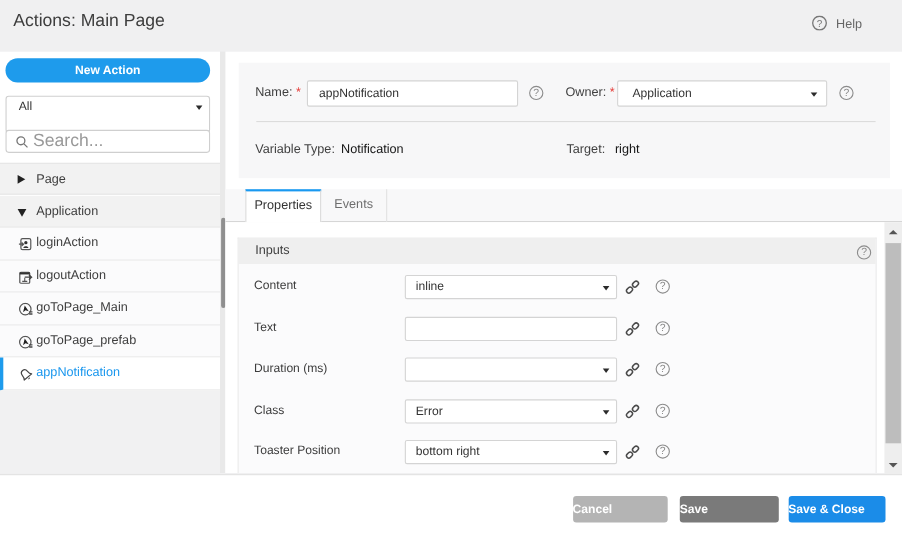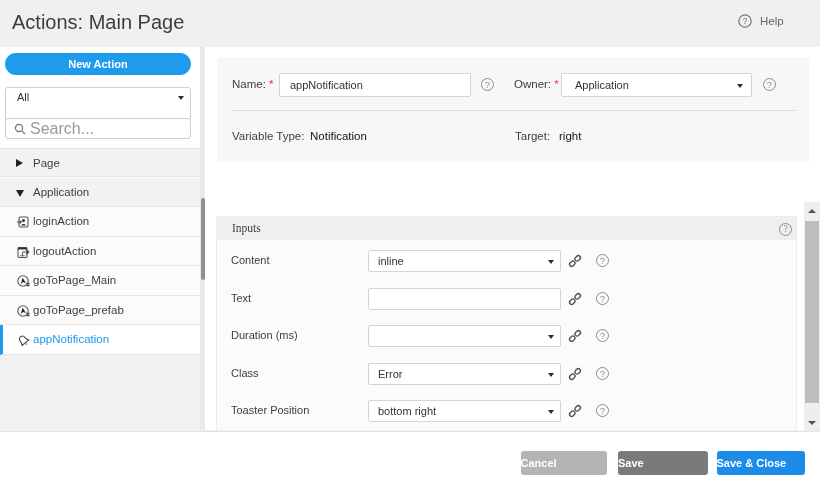--- a/index.html
+++ b/index.html
@@ -1,21 +1,21 @@
 <!DOCTYPE html>
 <html><head>
 <meta charset="utf-8">
 <style>
   * { margin:0; padding:0; box-sizing:border-box; }
   html,body { width:820px; height:491px; overflow:hidden; }
   body { font-family:"Liberation Sans", sans-serif; background:#f0f0f1; position:relative; }
   .abs { position:absolute; }
 
   
-  #title { left:12px; top:11px; font-size:20px; color:#3d3d3d; }
+  #title { left:12px; top:11px; font-size:16px; color:#3d3d3d; }
   #help { left:738px; top:14px; font-size:11.5px; color:#666; }
 
   
   #sidebar { left:0; top:47px; width:200px; height:383px; background:#fff; }
   #newaction { left:5px; top:6px; width:186px; height:22px; background:#1e9bec; border-radius:11px;
     color:#fff; font-size:11px; font-weight:bold; text-align:center; line-height:22px; }
   #allsel { left:5px; top:40px; width:186px; height:34px; background:#fff; border:1px solid #cfcfcf;
     border-radius:3px; font-size:11px; color:#333; line-height:19px; padding-left:11px; }
   #searchbox { left:5px; top:71px; width:186px; height:21px; background:#fff; border:1px solid #cfcfcf;
     border-radius:3px; font-size:16px; color:#999; line-height:19px; padding-left:24px; }
@@ -54,21 +54,21 @@
     border-top:2.5px solid #1a99f0; border-left:1px solid #dadada; border-right:1px solid #dadada;
     font-size:11.5px; color:#333; text-align:center; line-height:26px; }
   #tabevents { position:absolute; left:87px; top:0; width:60px; height:29.5px; font-size:11.5px;
     color:#6e6e6e; text-align:center; line-height:29px; border-right:1px solid #e2e2e2; }
 
   
   #content { position:absolute; left:0; top:154.5px; width:615px; height:228.5px; background:#fff; }
   #section { position:absolute; left:11px; top:14px; width:581px; height:214.5px; background:#fbfbfc;
     border:1px solid #ececec; border-bottom:none; }
   #inputsbar { position:absolute; left:0; top:0; width:579px; height:23px; background:#efefef;
-    font-size:11.5px; color:#3f3f3f; line-height:23px; padding-left:15px;font-family:Liberation Serif, serif; }
+    font-size:11.5px; color:#3f3f3f; line-height:23px; padding-left:15px; }
   .prow { position:absolute; left:0; width:579px; height:22px; }
   .plabel { position:absolute; left:14px; top:4px; font-size:11px; color:#3d3d3d; }
   .pctl { position:absolute; left:151px; top:0; width:193px; height:22px; background:#fff;
     border:1px solid #d4d4d4; border-radius:2px; font-size:11px; color:#333; line-height:20px; padding-left:9px; }
   .plink { position:absolute; left:351px; top:4px; }
   .phelp { position:absolute; left:379px; top:4px; }
 
   
   #rtrack { left:804px; top:201.5px; width:16px; height:229px; background:#eeeeee; }
   #rthumb { left:805px; top:221px; width:14px; height:182px; background:#bdbdbd; }
@@ -168,20 +168,24 @@
         <div class="caret" style="right:8px; top:10px;"></div>
       </div>
       <div class="helpc" style="left:546px; top:21px;">?</div>
       <div style="position:absolute; left:16px; top:52.5px; width:563px; border-top:1px solid #dcdcdc;"></div>
       <span class="lbl abs" style="left:15px; top:72.5px;">Variable Type:</span>
       <span class="lbl abs" style="left:93px; top:72.5px; color:#151515;">Notification</span>
       <span class="lbl abs" style="left:298px; top:72.5px;">Target:</span>
       <span class="lbl abs" style="left:342px; top:72.5px; color:#151515;">right</span>
     </div>
 
+    <div id="tabbar">
+      <div id="tabprops">Properties</div>
+      <div id="tabevents">Events</div>
+    </div>
 
     <div id="content">
       <div id="section">
         <div id="inputsbar">Inputs
           <div class="helpc" style="left:562px; top:6px;">?</div>
         </div>
         <div class="prow" style="top:33.5px">
           <span class="plabel">Content</span>
           <div class="pctl">inline<div class="caret" style="right:6px; top:9px;"></div></div>
           <svg class="plink" width="14" height="14" viewBox="0 0 14 14">

